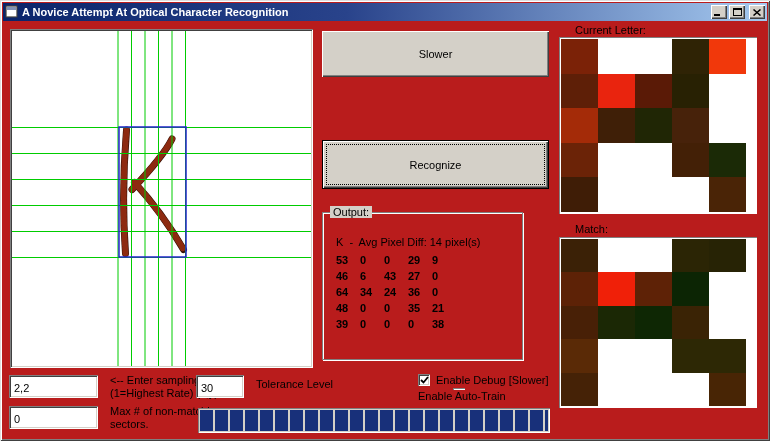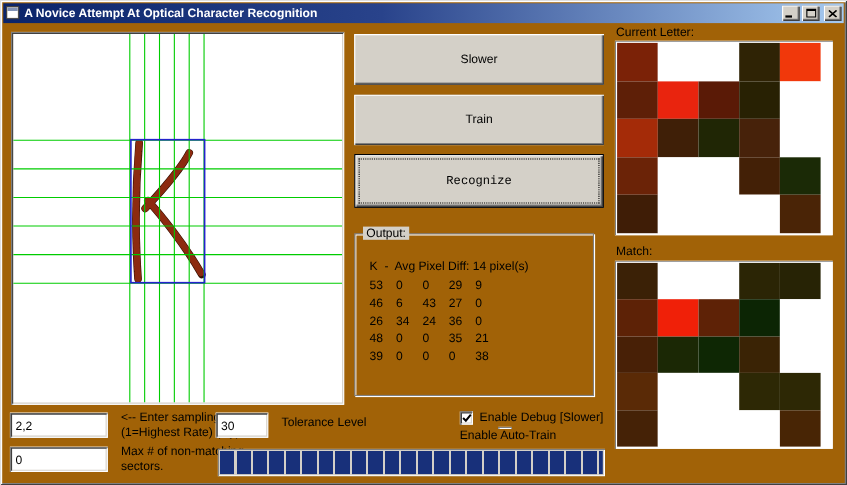--- a/index.html
+++ b/index.html
@@ -1,18 +1,18 @@
 <!DOCTYPE html>
 <html><head>
 <meta charset="utf-8">
 <style>
   html,body { margin:0; padding:0; background:#d4d0c8; }
   * { box-sizing:border-box; }
   .window {
-    position:relative; width:770px; height:441px; background:#a16207;
+    position:relative; width:770px; height:441px; background:#b91c1c;
     font-family:"Liberation Sans","DejaVu Sans",sans-serif; font-size:11px; color:#000;
     box-shadow: inset 1px 1px 0 #dfdfdf, inset -1px -1px 0 #404040,
                 inset 2px 2px 0 #ffffff, inset -2px -2px 0 #808080;
     overflow:hidden;
   }
   
   .titlebar {
     position:absolute; left:3px; top:3px; width:764px; height:18px;
     background:linear-gradient(90deg,#0a246a 0%,#29438b 45%,#a6caf0 100%);
     display:flex; align-items:center; padding:0 2px;
@@ -39,35 +39,34 @@
   .btn {
     position:absolute; left:322px; width:227px; background:#d4d0c8; border:0;
     font:inherit; color:#000; font-size:11px;
     box-shadow: inset 1px 1px 0 #ffffff, inset -1px -1px 0 #404040, inset -2px -2px 0 #808080;
   }
   .btn-reset { top:31px; height:46px; }
   .btn-train { top:86px; height:46px; }
   .btn-recognize {
     top:140px; height:49px; border:1px solid #000;
     box-shadow: inset 1px 1px 0 #ffffff, inset -1px -1px 0 #404040, inset -2px -2px 0 #808080;
-    font-family: Liberation Mono, monospace;
   }
   .btn-recognize::after {
     content:""; position:absolute; left:3px; top:3px; right:3px; bottom:3px;
     border:1px dotted #000;
   }
   
   .groupbox {
-    position:absolute; left:322px; top:212px; width:218px; height:148px;
+    position:absolute; left:322px; top:212px; width:201px; height:148px;
     border:1px solid #808080;
     box-shadow: inset 1px 1px 0 #ffffff, 1px 1px 0 #ffffff;
   }
   .legend { position:absolute; top:-7px; left:7px; background:#d4d0c8; padding:0 3px; }
   .result-line { position:absolute; left:13px; top:23px; white-space:pre; }
-  .matrix { position:absolute; left:13px; top:39px; font-weight:normal; }
+  .matrix { position:absolute; left:13px; top:39px; font-weight:bold; }
   .mrow { height:16px; line-height:16px; }
   .mcell { display:inline-block; width:24px; }
   
   .tb {
     position:absolute; height:23px; background:#fff; border:0; font:inherit; font-size:11px;
     padding:3px 2px 0 5px;
     box-shadow: inset 1px 1px 0 #808080, inset -1px -1px 0 #ffffff,
                 inset 2px 2px 0 #404040, inset -2px -2px 0 #d4d0c8;
   }
   .tb-sampling { left:9px; top:375px; width:89px; }
@@ -89,21 +88,21 @@
   .cb svg { display:none; }
   .cb.checked svg { display:block; }
   
   .progress {
     position:absolute; left:198px; top:408px; width:352px; height:25px; padding:2px;
     background:#d4d0c8;
     box-shadow: inset 1px 1px 0 #808080, inset -1px -1px 0 #ffffff;
   }
   .progress-fill { height:100%; }
   
-  .panel-label { position:absolute; left:560px; }
+  .panel-label { position:absolute; left:575px; }
   .pl-current { top:24px; } .pl-match { top:223px; }
   .pixel-panel {
     position:absolute; left:559px; width:198px; background:#fff; padding:2px;
     box-shadow: inset 1px 1px 0 #808080, inset -1px -1px 0 #ffffff;
   }
   .pp-current { top:37px; height:177px; }
   .pp-match { top:237px; height:171px; }
   .pixel-grid { display:grid; grid-template-columns:repeat(5,37px); grid-template-rows:repeat(5,1fr); width:185px; height:100%; }
 </style>
 </head>
@@ -155,30 +154,29 @@
         <line class="grid-line" x1="0" y1="148.5" x2="299" y2="148.5" stroke="#00cc00"></line>
         <line class="grid-line" x1="0" y1="174.5" x2="299" y2="174.5" stroke="#00cc00"></line>
         <line class="grid-line" x1="0" y1="200.5" x2="299" y2="200.5" stroke="#00cc00"></line>
         <line class="grid-line" x1="0" y1="226.5" x2="299" y2="226.5" stroke="#00cc00"></line>
       </g>
       <rect id="bbox" x="107" y="96" width="67" height="130" fill="none" stroke-width="1.5" stroke="#2323cc"></rect>
     </svg>
   </div>
 
   <button class="btn btn-reset">Slower</button>
-  <button class="btn btn-train">Train</button>
   <button class="btn btn-recognize">Recognize</button>
 
   <div class="groupbox">
     <span class="legend">Output:</span>
     <div class="result-line">K  -  Avg Pixel Diff: 14 pixel(s)</div>
     <div class="matrix" id="output-matrix">
         <div class="mrow"><span class="mcell">53</span><span class="mcell">0</span><span class="mcell">0</span><span class="mcell">29</span><span class="mcell">9</span></div>
         <div class="mrow"><span class="mcell">46</span><span class="mcell">6</span><span class="mcell">43</span><span class="mcell">27</span><span class="mcell">0</span></div>
-        <div class="mrow"><span class="mcell">26</span><span class="mcell">34</span><span class="mcell">24</span><span class="mcell">36</span><span class="mcell">0</span></div>
+        <div class="mrow"><span class="mcell">64</span><span class="mcell">34</span><span class="mcell">24</span><span class="mcell">36</span><span class="mcell">0</span></div>
         <div class="mrow"><span class="mcell">48</span><span class="mcell">0</span><span class="mcell">0</span><span class="mcell">35</span><span class="mcell">21</span></div>
         <div class="mrow"><span class="mcell">39</span><span class="mcell">0</span><span class="mcell">0</span><span class="mcell">0</span><span class="mcell">38</span></div>
       </div>
   </div>
 
   <input class="tb tb-sampling" value="2,2" style="">
   <div class="lbl lbl-sampling">
     <span>&lt;-- Enter sampling rate.</span><br>
     <span>(1=Highest Rate) (x,y)</span>
   </div>

